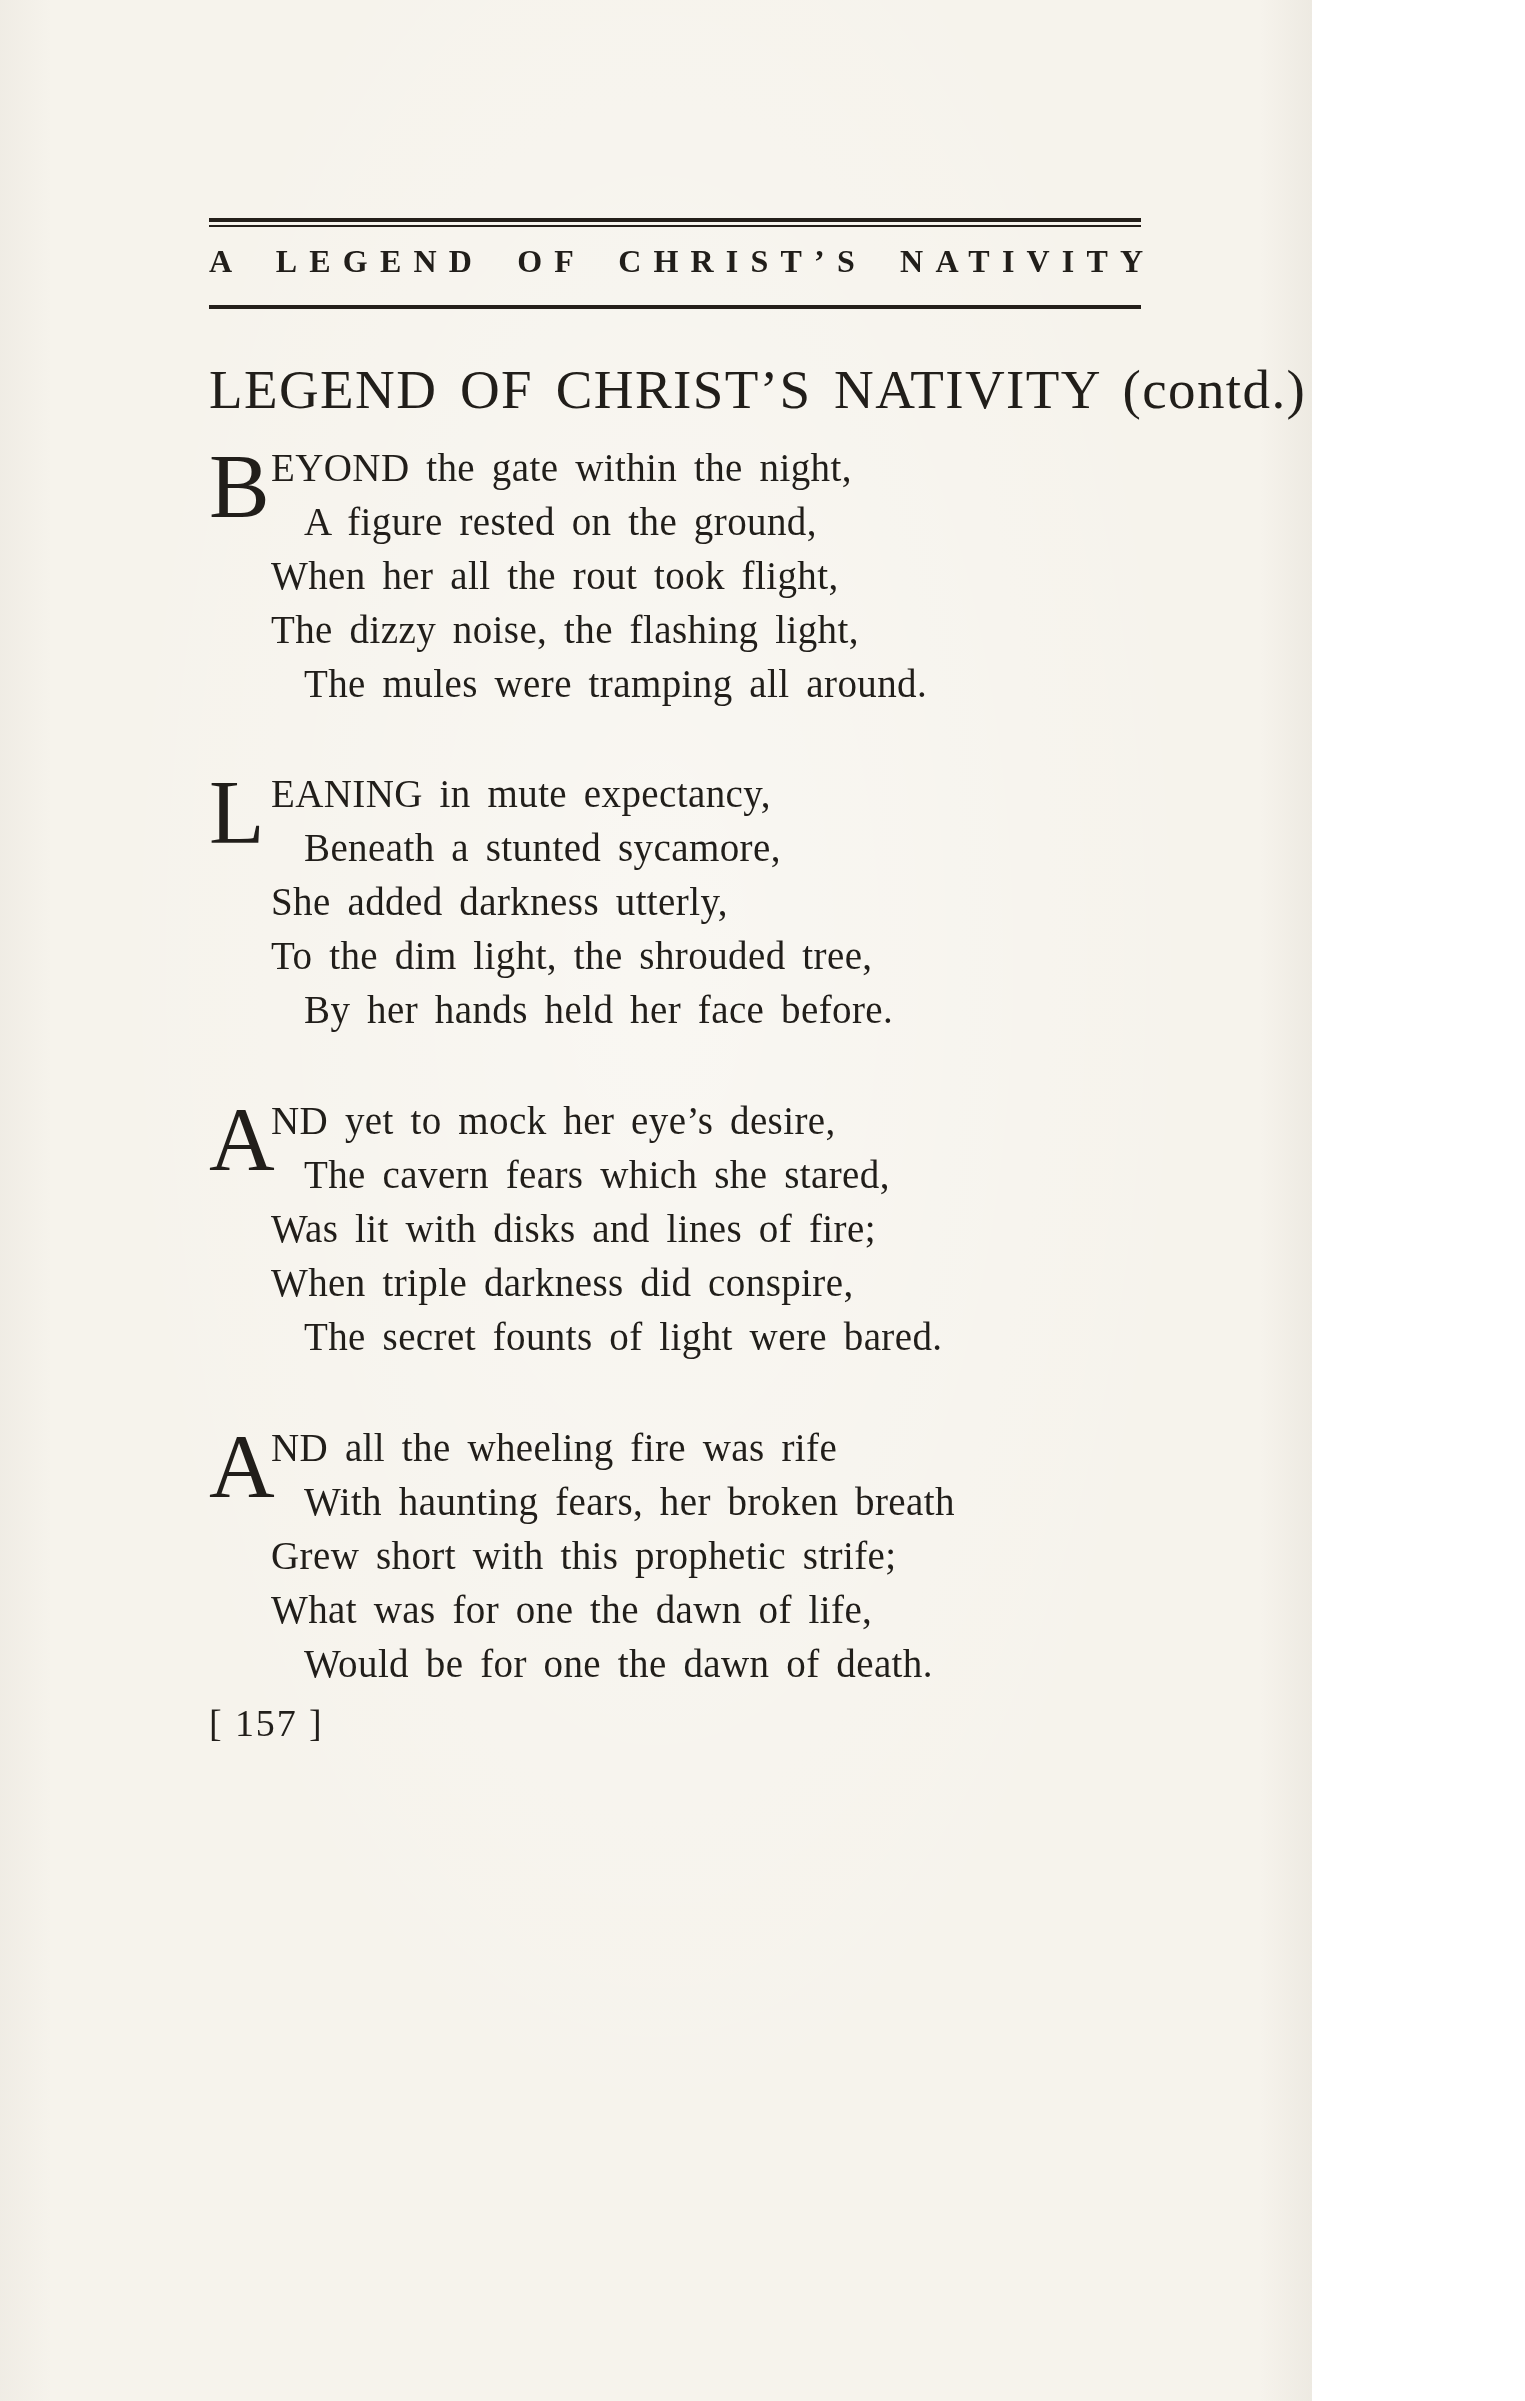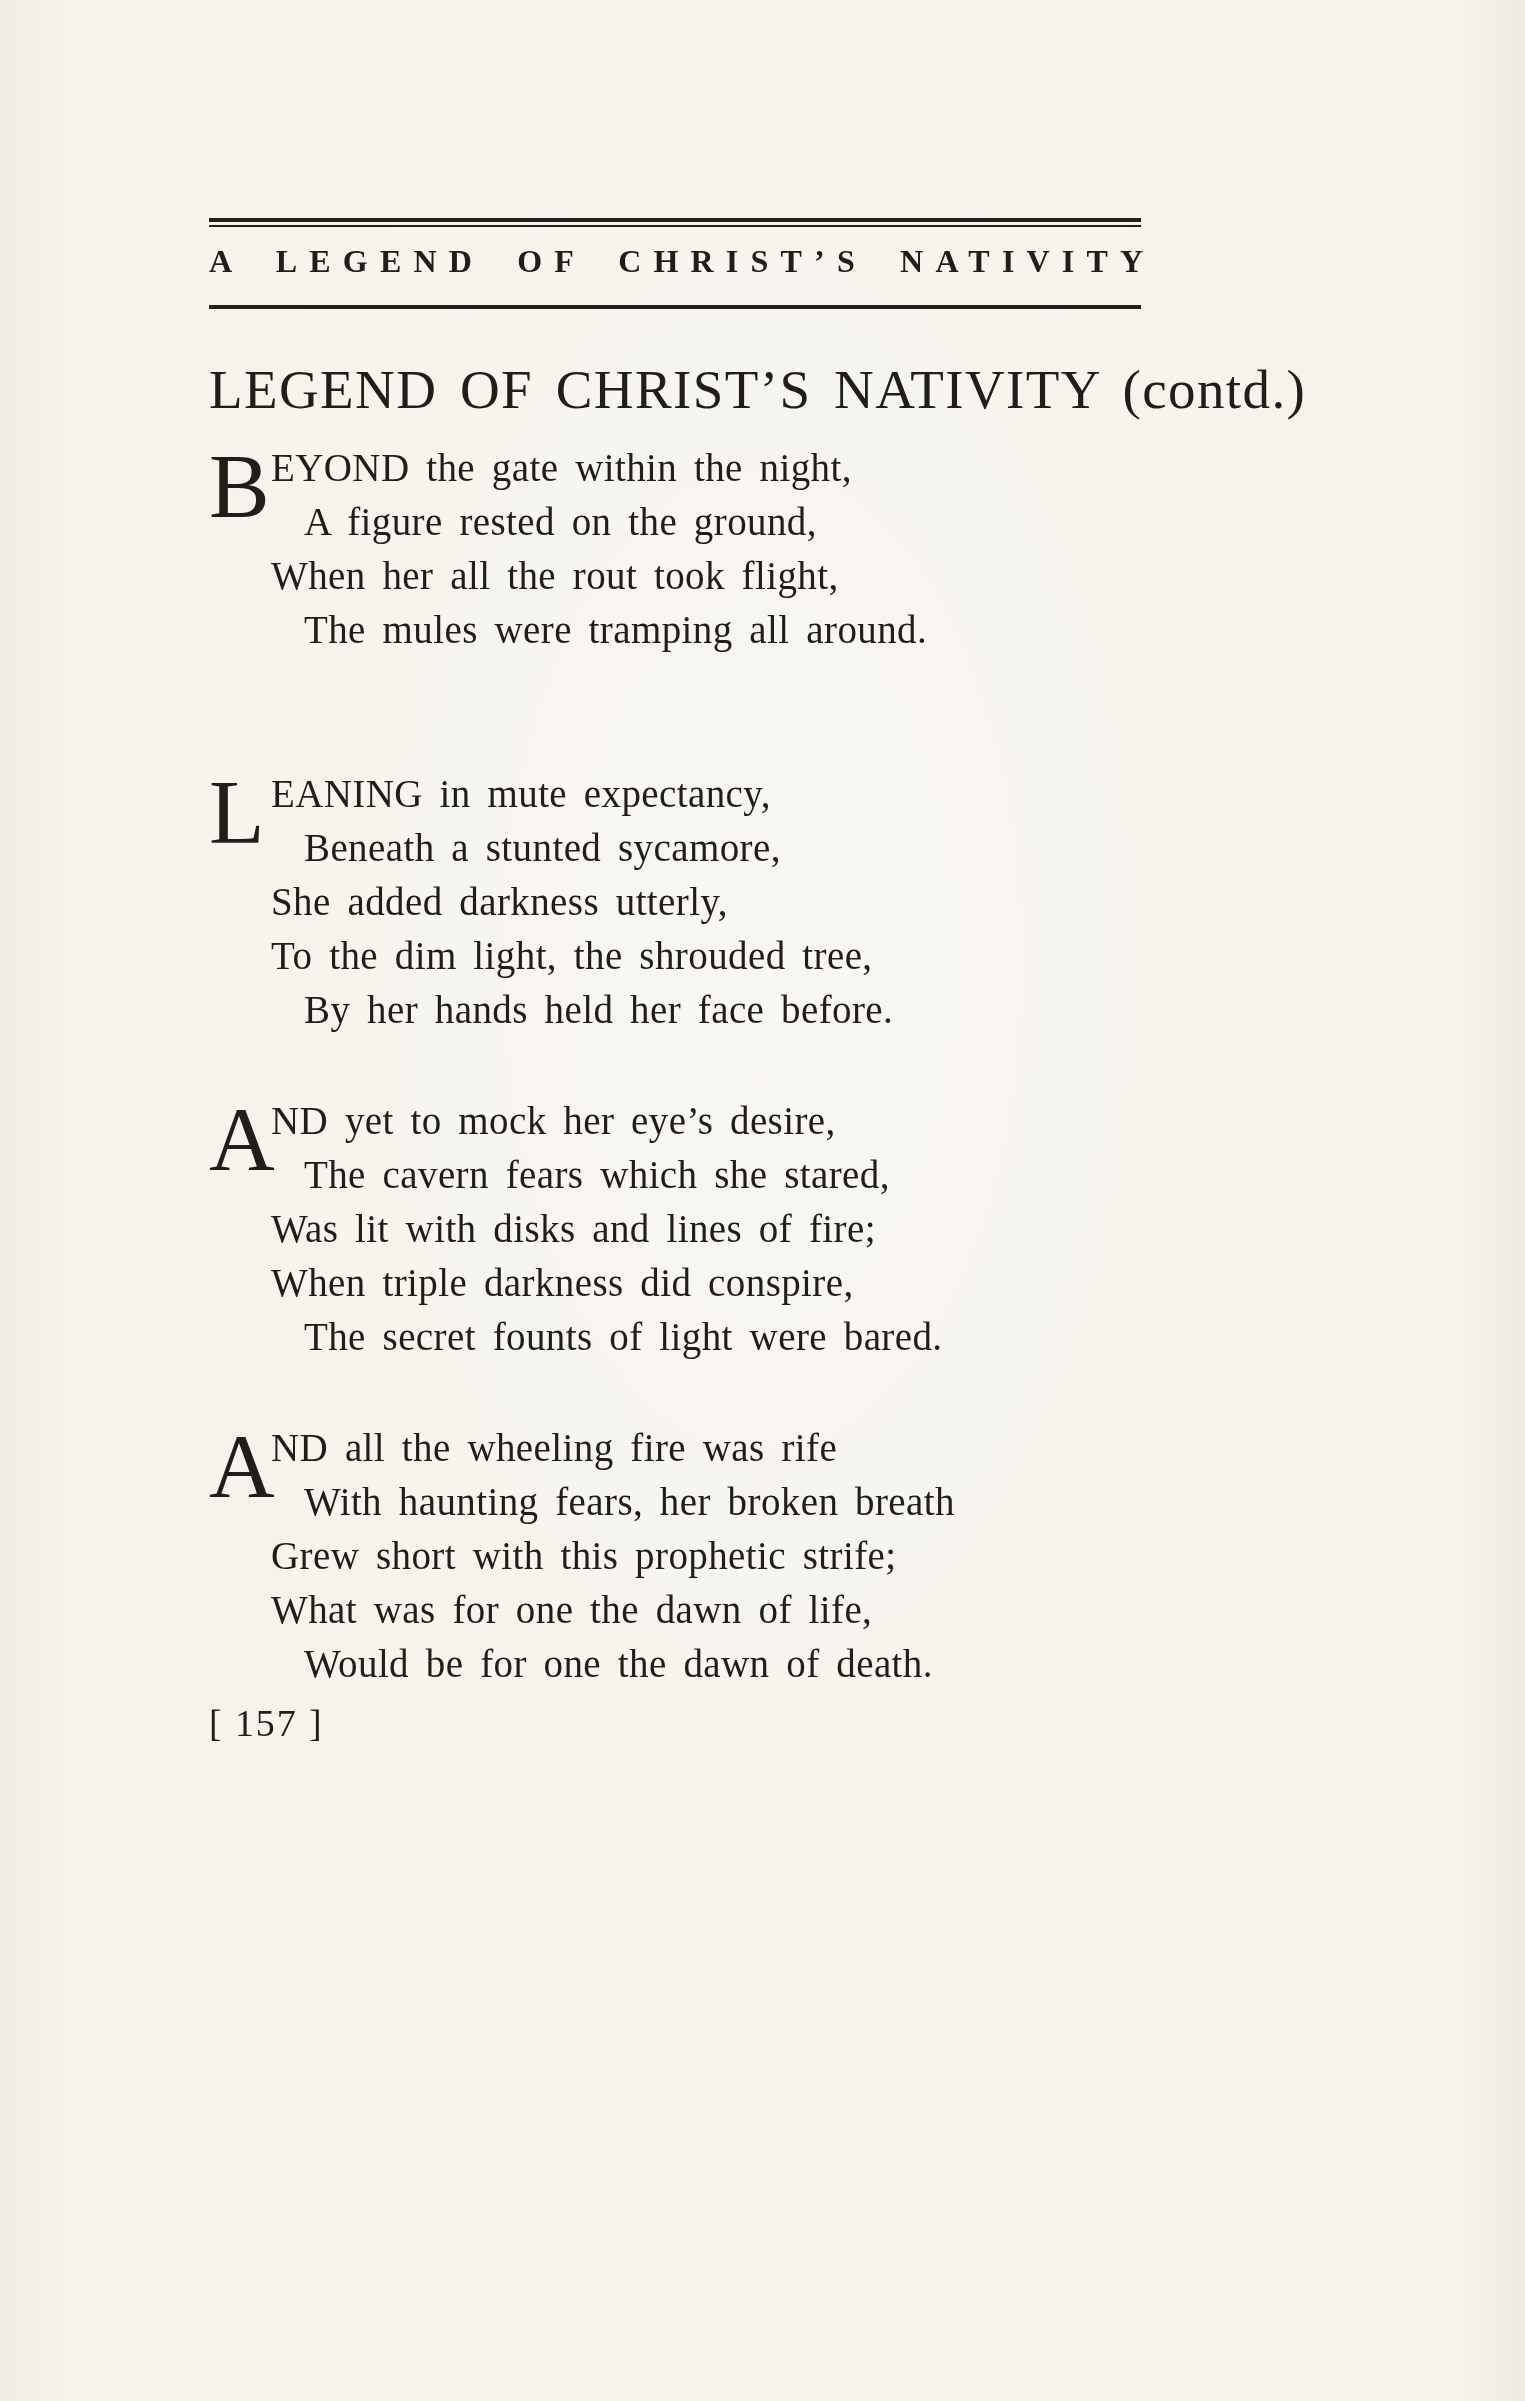--- a/index.html
+++ b/index.html
@@ -5,21 +5,21 @@
   * { margin: 0; padding: 0; box-sizing: border-box; }
 
   html, body {
     width: 1525px;
     height: 2401px;
     font-family: "Liberation Serif", "DejaVu Serif", serif;
   }
 
   .page {
     position: relative;
-    width: 1525px;
+    width: 1312px;
     height: 2401px;
     background: #f6f3ec;
     background-image:
       radial-gradient(ellipse at 50% 40%, rgba(255,255,255,0.35) 0%, rgba(0,0,0,0) 60%),
       linear-gradient(90deg, rgba(120,110,90,0.05) 0%, rgba(0,0,0,0) 4%, rgba(0,0,0,0) 96%, rgba(120,110,90,0.07) 100%);
     color: #211e1a;
     overflow: hidden;
   }
 
   
@@ -117,20 +117,21 @@
 
   <div class="rule-single"></div>
 
   <div class="poem-title">LEGEND OF CHRIST’S NATIVITY (contd.)</div>
 
   <div class="stanza stanza-1">
     <span class="dropcap">B</span>
     <div class="line">EYOND the gate within the night,</div>
     <div class="line indent">A figure rested on the ground,</div>
     <div class="line">When her all the rout took flight,</div>
+    <div class="line">The dizzy noise, the flashing light,</div>
     <div class="line indent">The mules were tramping all around.</div>
   </div>
 
   <div class="stanza stanza-2">
     <span class="dropcap">L</span>
     <div class="line">EANING in mute expectancy,</div>
     <div class="line indent">Beneath a stunted sycamore,</div>
     <div class="line">She added darkness utterly,</div>
     <div class="line">To the dim light, the shrouded tree,</div>
     <div class="line indent">By her hands held her face before.</div>

